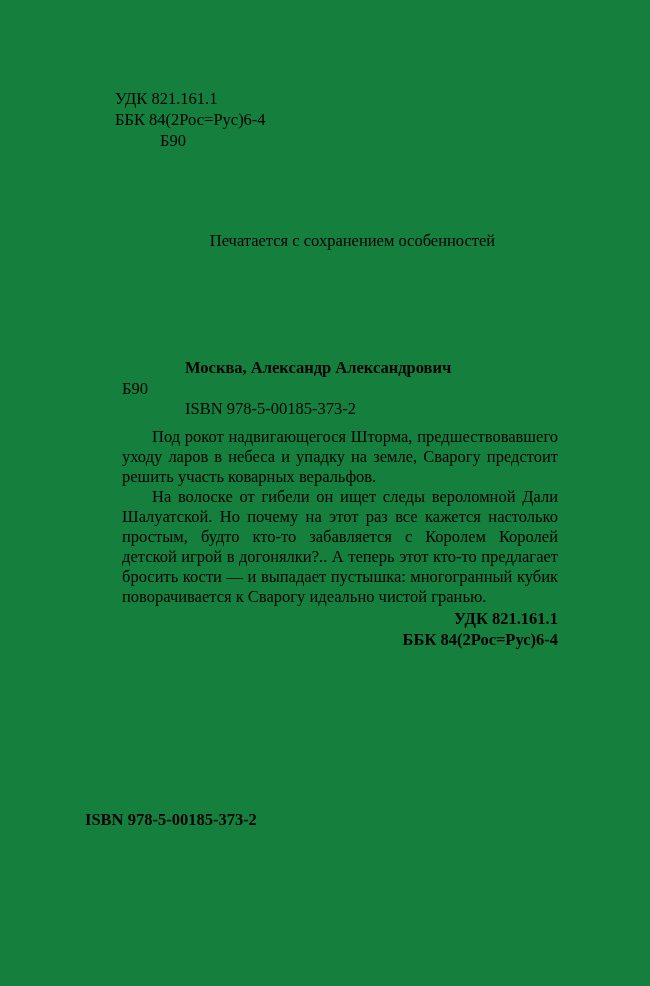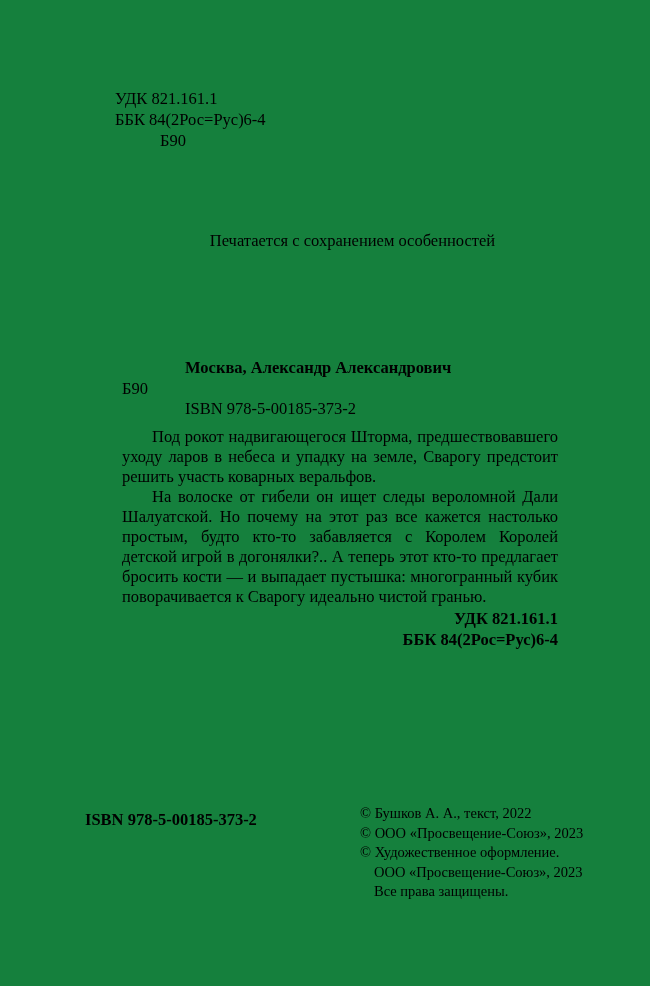--- a/index.html
+++ b/index.html
@@ -112,21 +112,14 @@
 
     <div class="codes-right">
       <div>УДК 821.161.1</div>
       <div>ББК 84(2Рос=Рус)6-4</div>
     </div>
 
   </div>
 
   <div class="isbn-bottom">ISBN 978-5-00185-373-2</div>
 
-  <div class="copyrights">
-    <div>© Бушков А. А., текст, 2022</div>
-    <div>© ООО «Просвещение-Союз», 2023</div>
-    <div>© Художественное оформление.</div>
-    <div class="indent">ООО «Просвещение-Союз», 2023</div>
-    <div class="indent">Все права защищены.</div>
-  </div>
 
 </div>
 
 </body></html>

